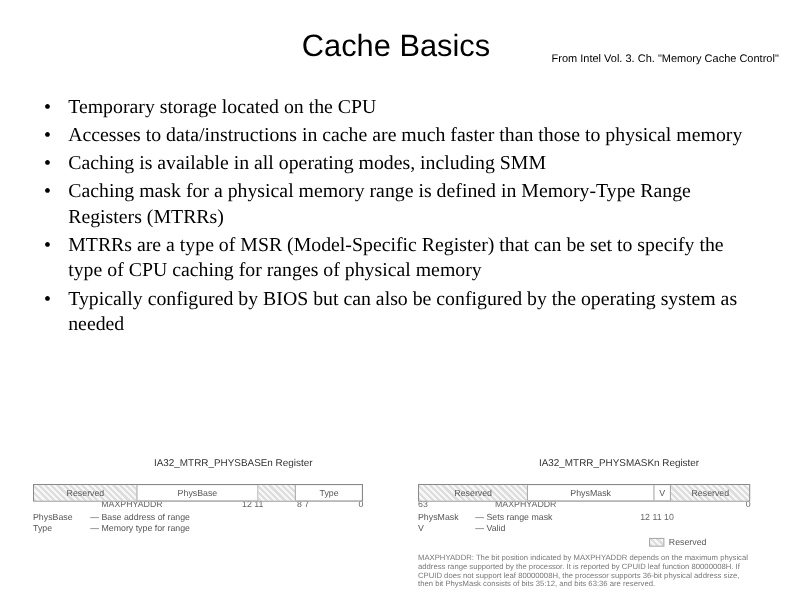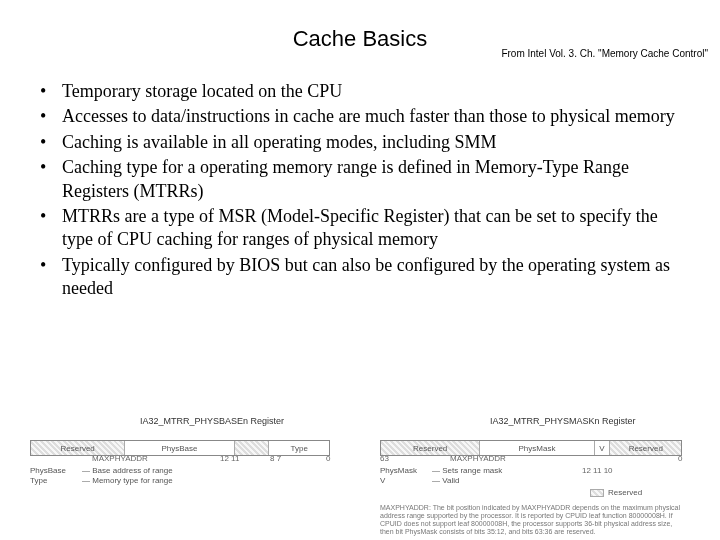--- a/index.html
+++ b/index.html
@@ -1,19 +1,19 @@
 <!DOCTYPE html>
 <html><head>
 <meta charset="utf-8">
 <style>
   * { box-sizing: border-box; margin: 0; padding: 0; }
   html, body { width: 720px; height: 540px; background: #fff; font-family: Arial, Helvetica, sans-serif; color: #000; overflow: hidden; }
   .slide { position: relative; width: 720px; height: 540px; }
   .source-note { position: absolute; top: 22px; right: 12px; font-size: 10px; }
-  .title { text-align: center; font-size: 22px; font-weight: 400; margin-top: 26px; }
+  .title { text-align: center; font-size: 28px; font-weight: 400; margin-top: 26px; }
   .bullets { margin: 28px 36px 0 36px; font-size: 18px; line-height: 1.3; font-family: Liberation Serif, serif; }
   .bullets li { list-style: none; position: relative; padding-left: 26px; margin-bottom: 2px; }
   .bullets li::before { content: "•"; position: absolute; left: 4px; top: 0; }
   .diagram-area { position: absolute; left: 30px; top: 390px; width: 660px; height: 130px; font-size: 8px; color: #555; }
   .reg-title { font-size: 9px; color: #333; }
   .bitlabel { font-size: 8px; color: #666; position: absolute; margin-top: 24px; }
   .bar { position: absolute; height: 16px; border: 1px solid #888; background: #fff; display: flex; }
   .seg { border-right: 1px solid #aaa; display: flex; align-items: center; justify-content: center; font-size: 8px; color: #555; }
   .seg:last-child { border-right: none; }
   .reserved { background: repeating-linear-gradient(45deg, #ddd, #ddd 2px, #f7f7f7 2px, #f7f7f7 4px); }
@@ -29,21 +29,21 @@
 <div class="slide">
 
   <div class="source-note">From Intel Vol. 3. Ch. "Memory Cache Control"</div>
 
   <h1 class="title">Cache Basics</h1>
 
   <ul class="bullets">
     <li>Temporary storage located on the CPU</li>
     <li>Accesses to data/instructions in cache are much faster than those to physical memory</li>
     <li>Caching is available in all operating modes, including SMM</li>
-    <li>Caching type for a operating memory range is defined in Memory-Type Range Registers (MTRRs)</li>
+    <li>Caching mask for a physical memory range is defined in Memory-Type Range Registers (MTRRs)</li>
     <li>MTRRs are a type of MSR (Model-Specific Register) that can be set to specify the type of CPU caching for ranges of physical memory</li>
     <li>Typically configured by BIOS but can also be configured by the operating system as needed</li>
   </ul>
 
   <div class="diagram-area">
 
     <div class="reg-title" style="position:absolute; left:110px; top:0;">IA32_MTRR_PHYSBASEn Register</div>
     <span class="bitlabel" style="left:0; top:14;">63</span>
     <span class="bitlabel" style="left:62px; top:14px;">MAXPHYADDR</span>
     <span class="bitlabel" style="left:190px; top:14px;">12 11</span>

